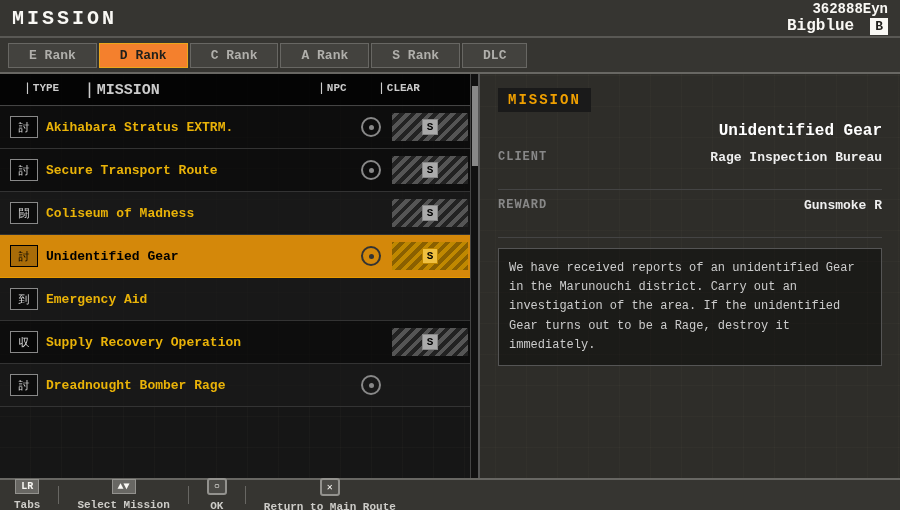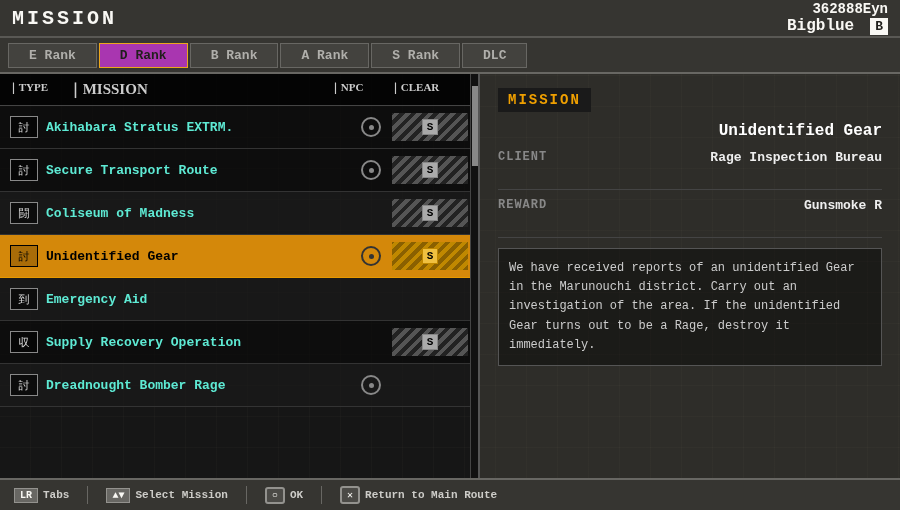--- a/index.html
+++ b/index.html
@@ -96,21 +96,21 @@
       padding: 4px 20px;
       font-size: 13px;
       font-weight: bold;
       cursor: pointer;
       color: #aaa;
       background: #2a2a2a;
       border: 1px solid #555;
     }
 
     .rank-tab.active {
-      background: #a21caf;
+      background: #f97316;
       color: #000;
       border-color: #f0a000;
     }
 
     
     .content-area {
       display: flex;
       flex: 1;
       background: rgba(20,20,20,0.92);
       position: relative;
@@ -129,24 +129,23 @@
     
     .mission-list-panel {
       width: 480px;
       position: relative;
       z-index: 1;
       border-right: 2px solid #555;
     }
 
     .list-header {
       display: flex;
-      padding: 6px 8px;
+      padding: 6px 22px;
       background: rgba(0,0,0,0.8);
       border-bottom: 1px solid #444;
-      font-family: Liberation Serif, serif;
     }
 
     .list-header-type {
       width: 60px;
       color: #ccc;
       font-size: 11px;
       font-weight: bold;
     }
 
     .list-header-mission {
@@ -210,21 +209,21 @@
     }
 
     .mission-item.selected .mission-type-badge {
       border-color: #000;
       color: #000;
       background: rgba(0,0,0,0.2);
     }
 
     .mission-name {
       flex: 1;
-      color: #5eead4;
+      color: #eab308;
       font-size: 13px;
       font-weight: bold;
     }
 
     .mission-item.selected .mission-name {
       color: #000;
     }
 
     .mission-npc-icon {
       width: 26px;
@@ -400,20 +399,21 @@
       border-top: 2px solid #555;
     }
 
     .bottom-control {
       display: flex;
       align-items: center;
       gap: 5px;
       color: #ccc;
       font-size: 11px;
       font-weight: bold;
+      flex-direction: column;
     }
 
     .btn-icon {
       background: #555;
       color: #fff;
       font-size: 10px;
       font-weight: bold;
       padding: 1px 5px;
       border: 1px solid #888;
       min-width: 20px;
@@ -446,21 +446,21 @@
       <div class="player-info">
         <div class="player-name">Bigblue</div>
         <div class="player-badge">B</div>
       </div>
     </div>
   </div>
 
   <div class="rank-tabs">
     <div class="rank-tab">E Rank</div>
     <div class="rank-tab active">D Rank</div>
-    <div class="rank-tab">B Rank</div>
+    <div class="rank-tab">C Rank</div>
     <div class="rank-tab">A Rank</div>
     <div class="rank-tab">S Rank</div>
     <div class="rank-tab">DLC</div>
   </div>
 
   <div class="content-area">
     <div class="content-bg"></div>
 
     <div class="mission-list-panel">
 

